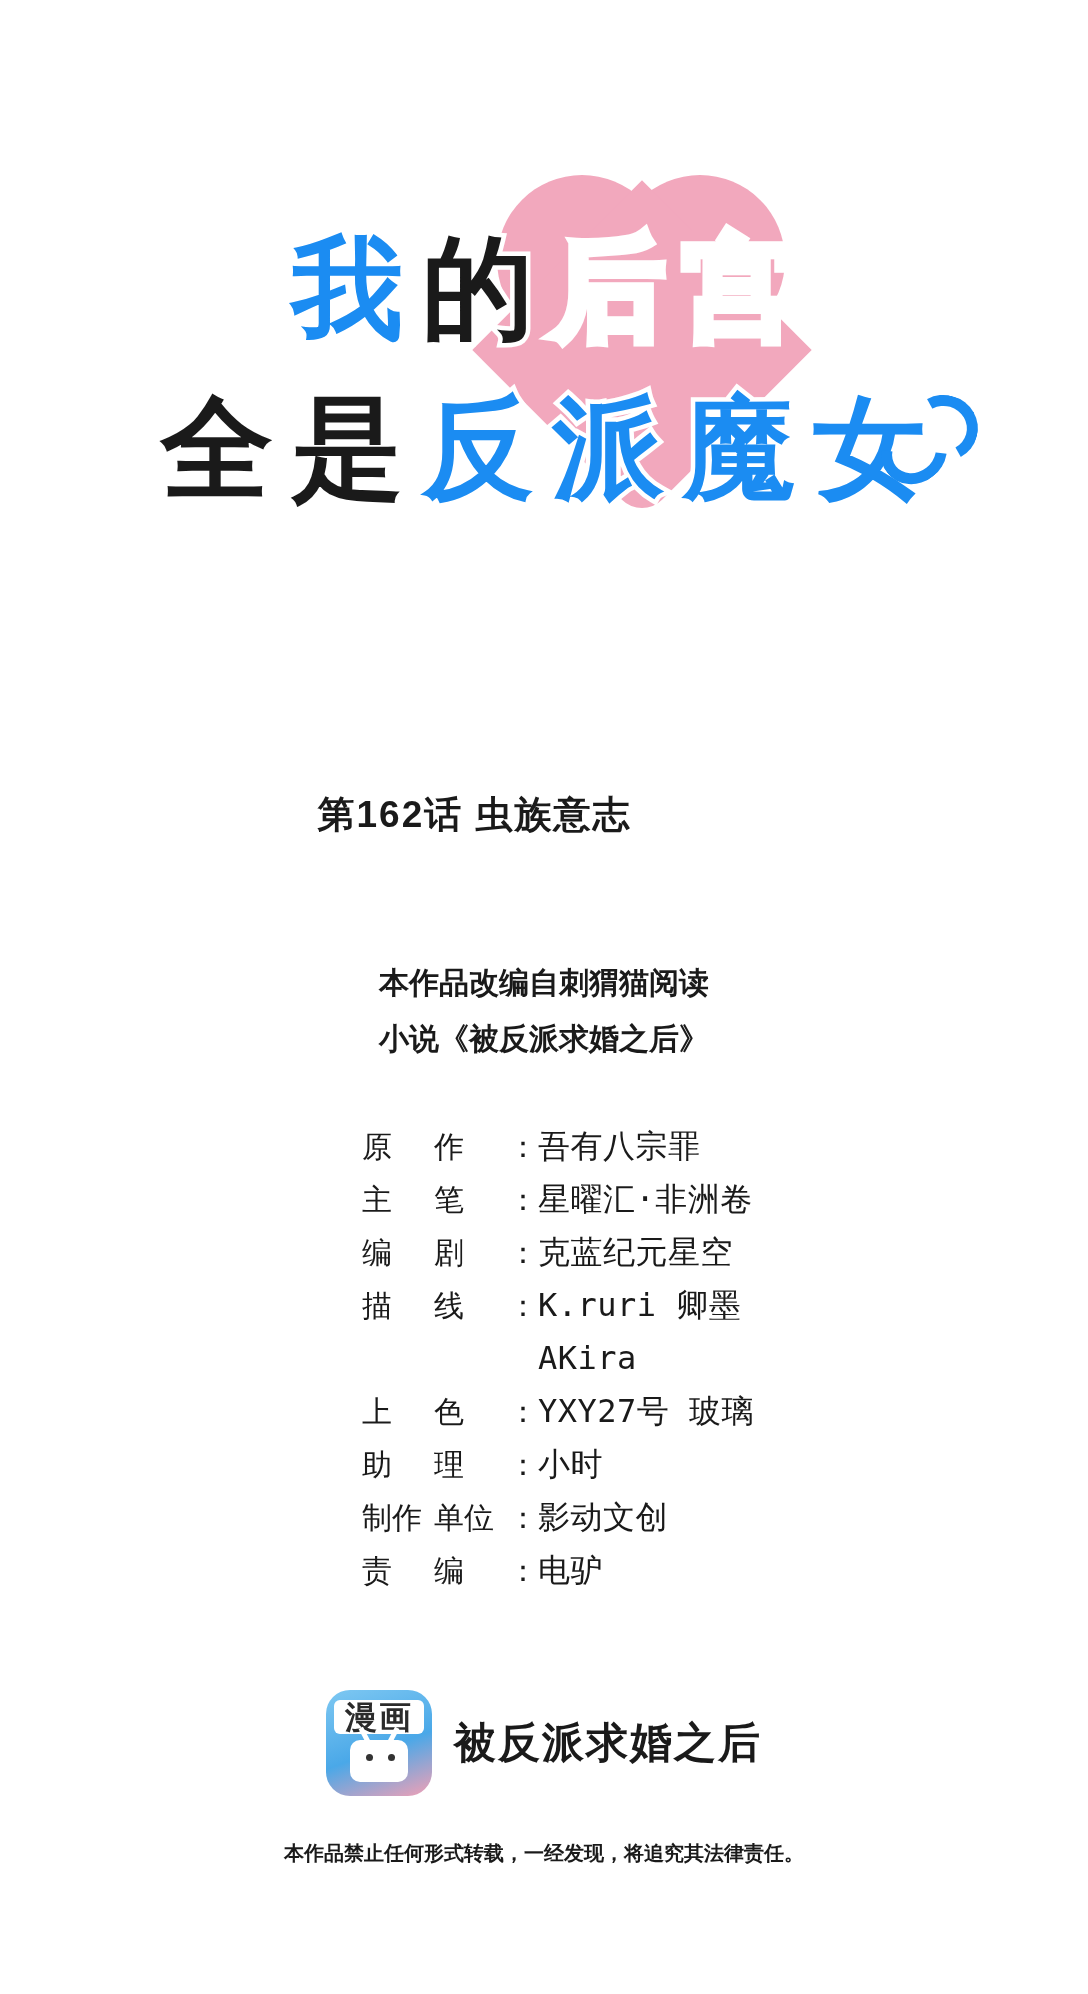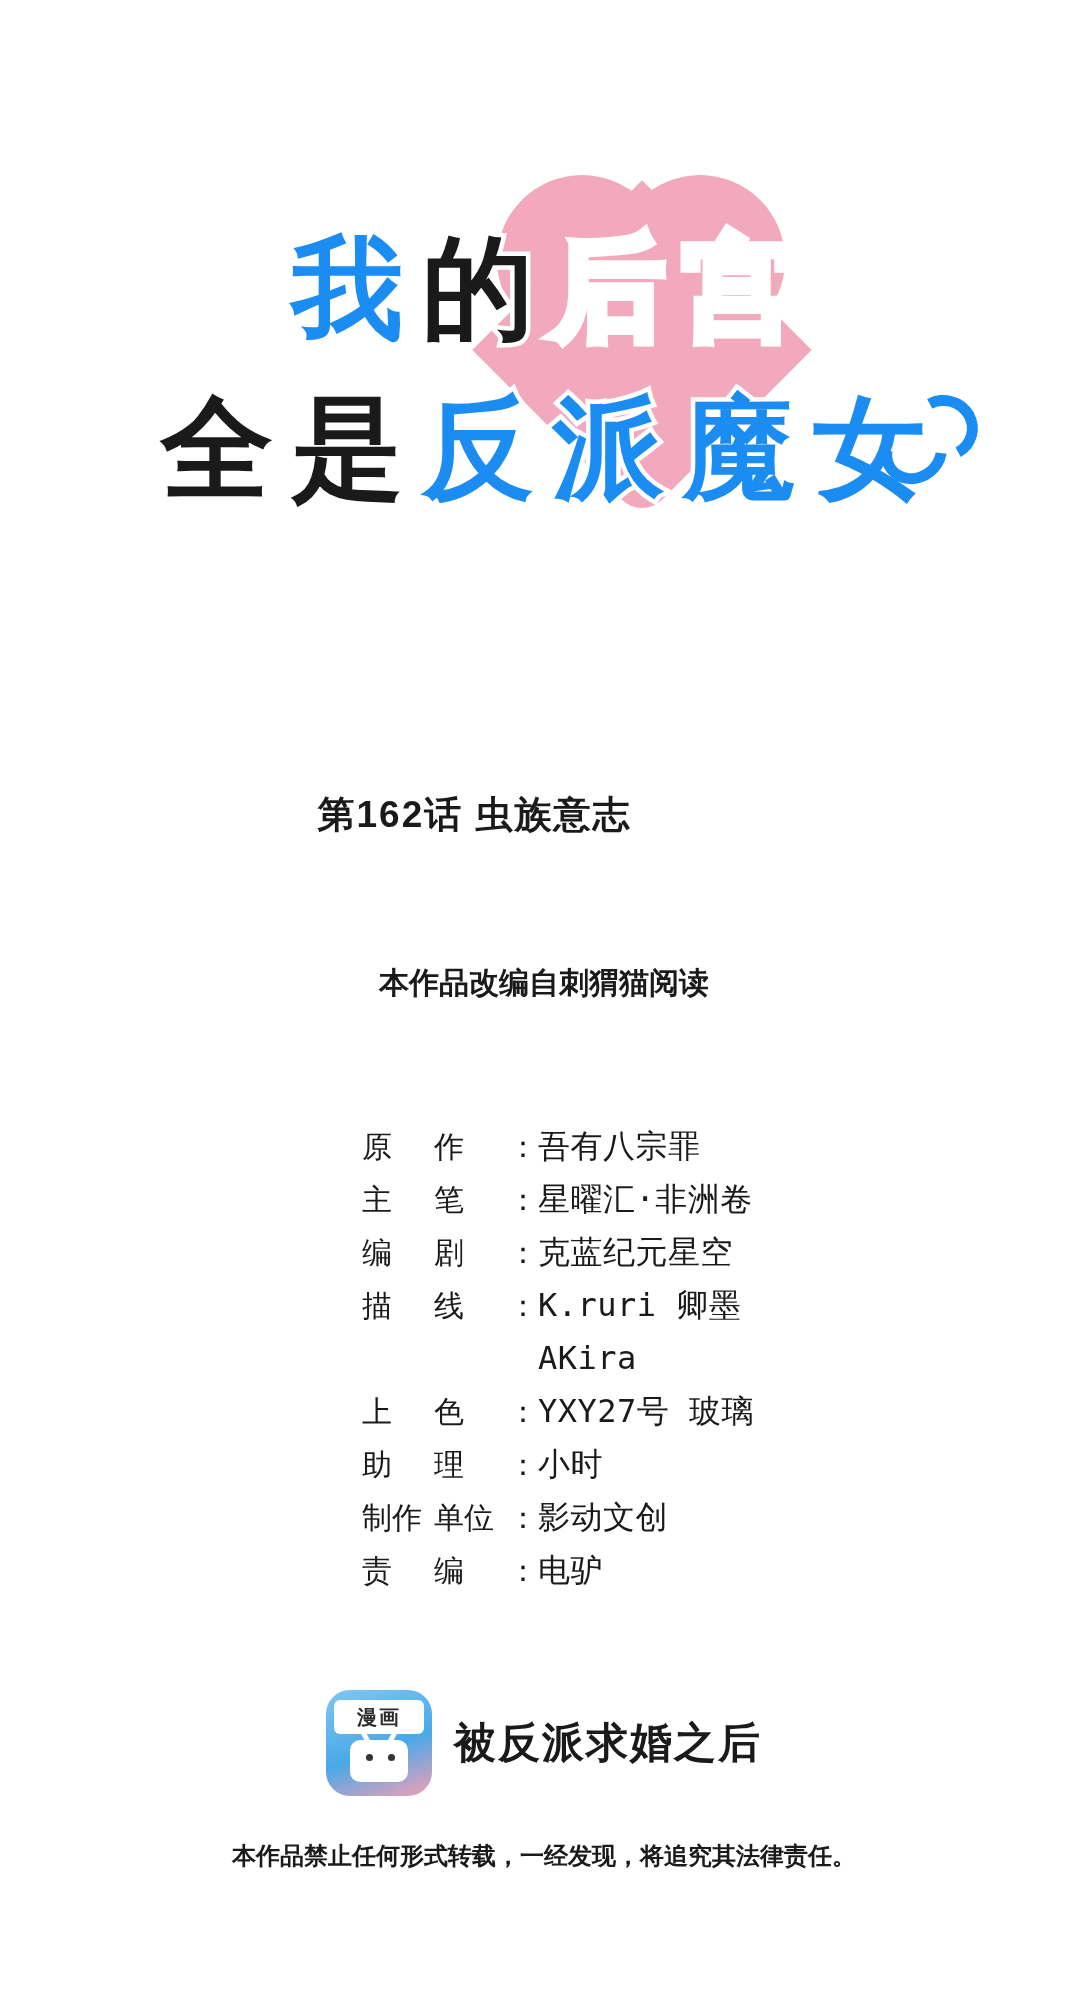--- a/index.html
+++ b/index.html
@@ -178,21 +178,21 @@
   }
   .brand-icon .banner {
     position: absolute;
     left: 8px;
     top: 10px;
     width: 90px;
     height: 34px;
     background: #ffffff;
     border-radius: 6px;
     color: #2b2b2b;
-    font-size: 20px;
+    font-size: 32px;
     font-weight: bold;
     line-height: 34px;
     text-align: center;
     letter-spacing: 2px;
   }
   .brand-icon .tv {
     position: absolute;
     left: 24px;
     top: 50px;
     width: 58px;
@@ -227,21 +227,21 @@
     letter-spacing: 2px;
     color: #1a1a1a;
   }
 
   .disclaimer {
     position: absolute;
     left: 0;
     top: 1840px;
     width: 1088px;
     text-align: center;
-    font-size: 24px;
+    font-size: 20px;
     font-weight: bold;
     color: #1a1a1a;
   }
 </style>
 </head>
 <body>
 
 <div class="logo-block">
 
   <div class="heart">
@@ -269,20 +269,21 @@
   <div class="tail">
     <div class="stroke s1"></div>
     <div class="stroke s2"></div>
   </div>
 </div>
 
 <div class="chapter-title">第162话  虫族意志</div>
 
 <div class="note">
   <div>本作品改编自刺猬猫阅读</div>
+  <div>小说《被反派求婚之后》</div>
 </div>
 
 <div class="credits">
 
   <div class="credit-row">
     <span class="credit-label">
       <span class="lab-ch">原</span>
       <span class="lab-ch">作</span>
       <span class="colon">：</span>
     </span>

